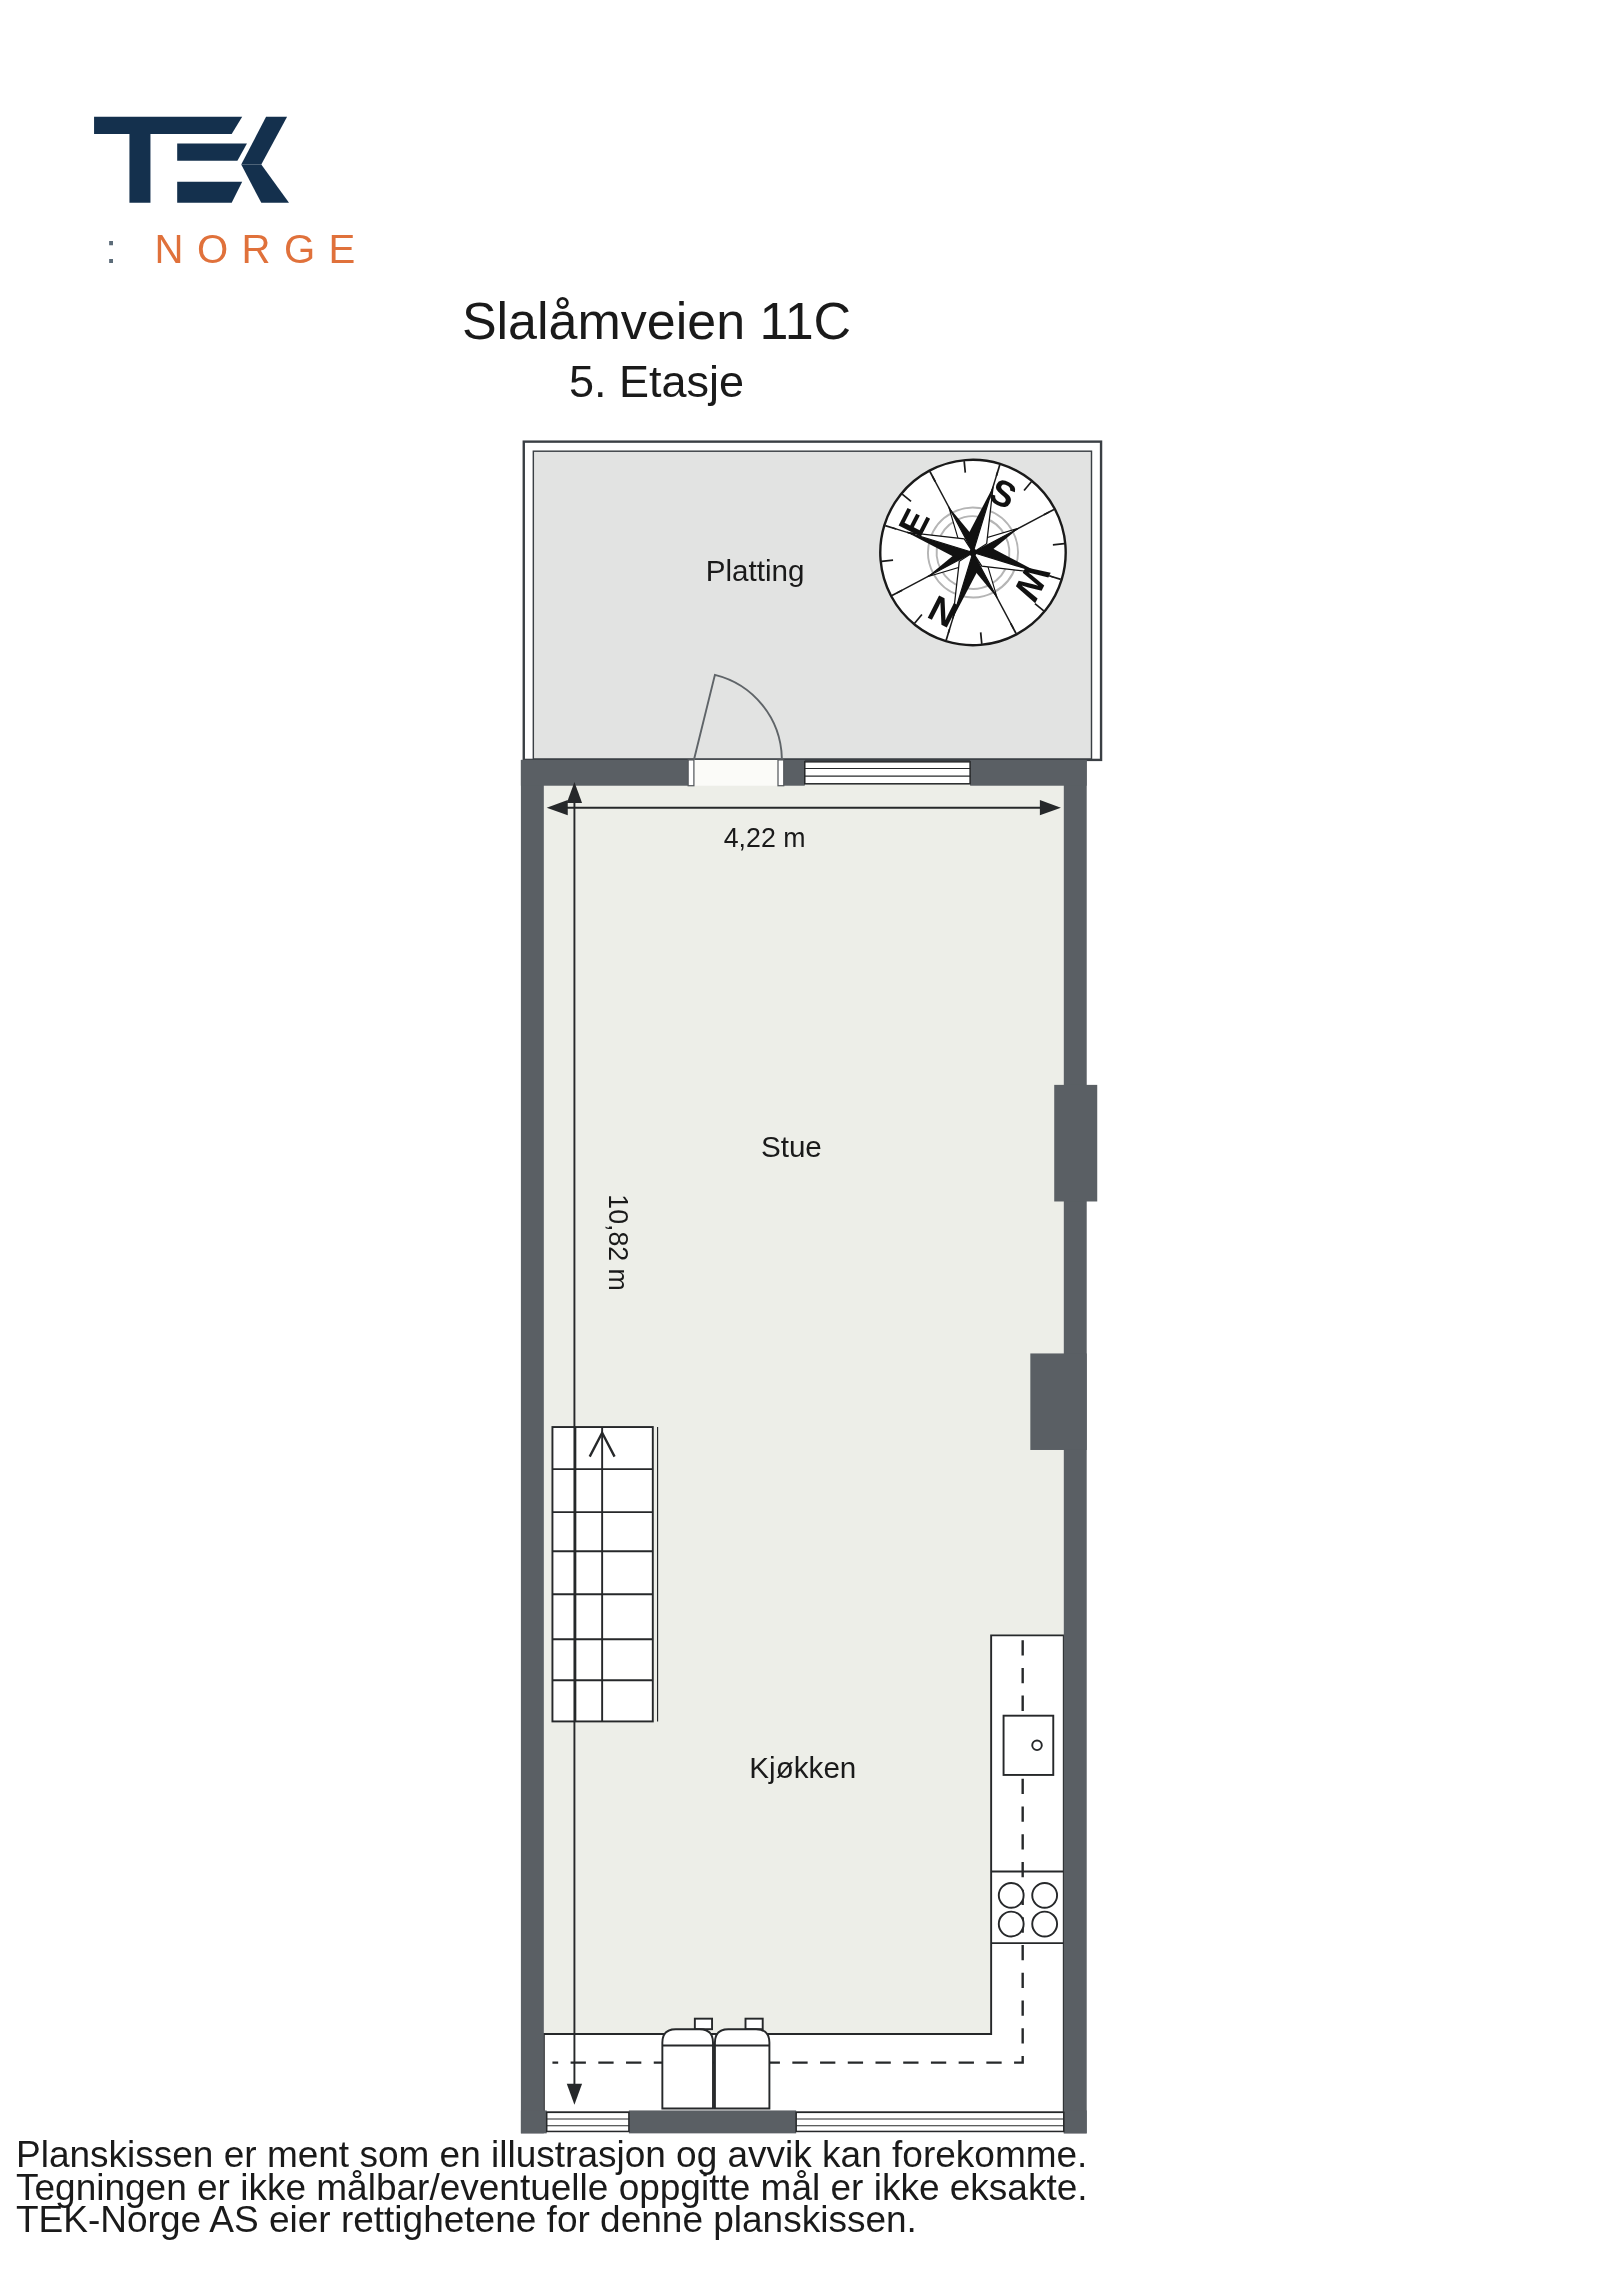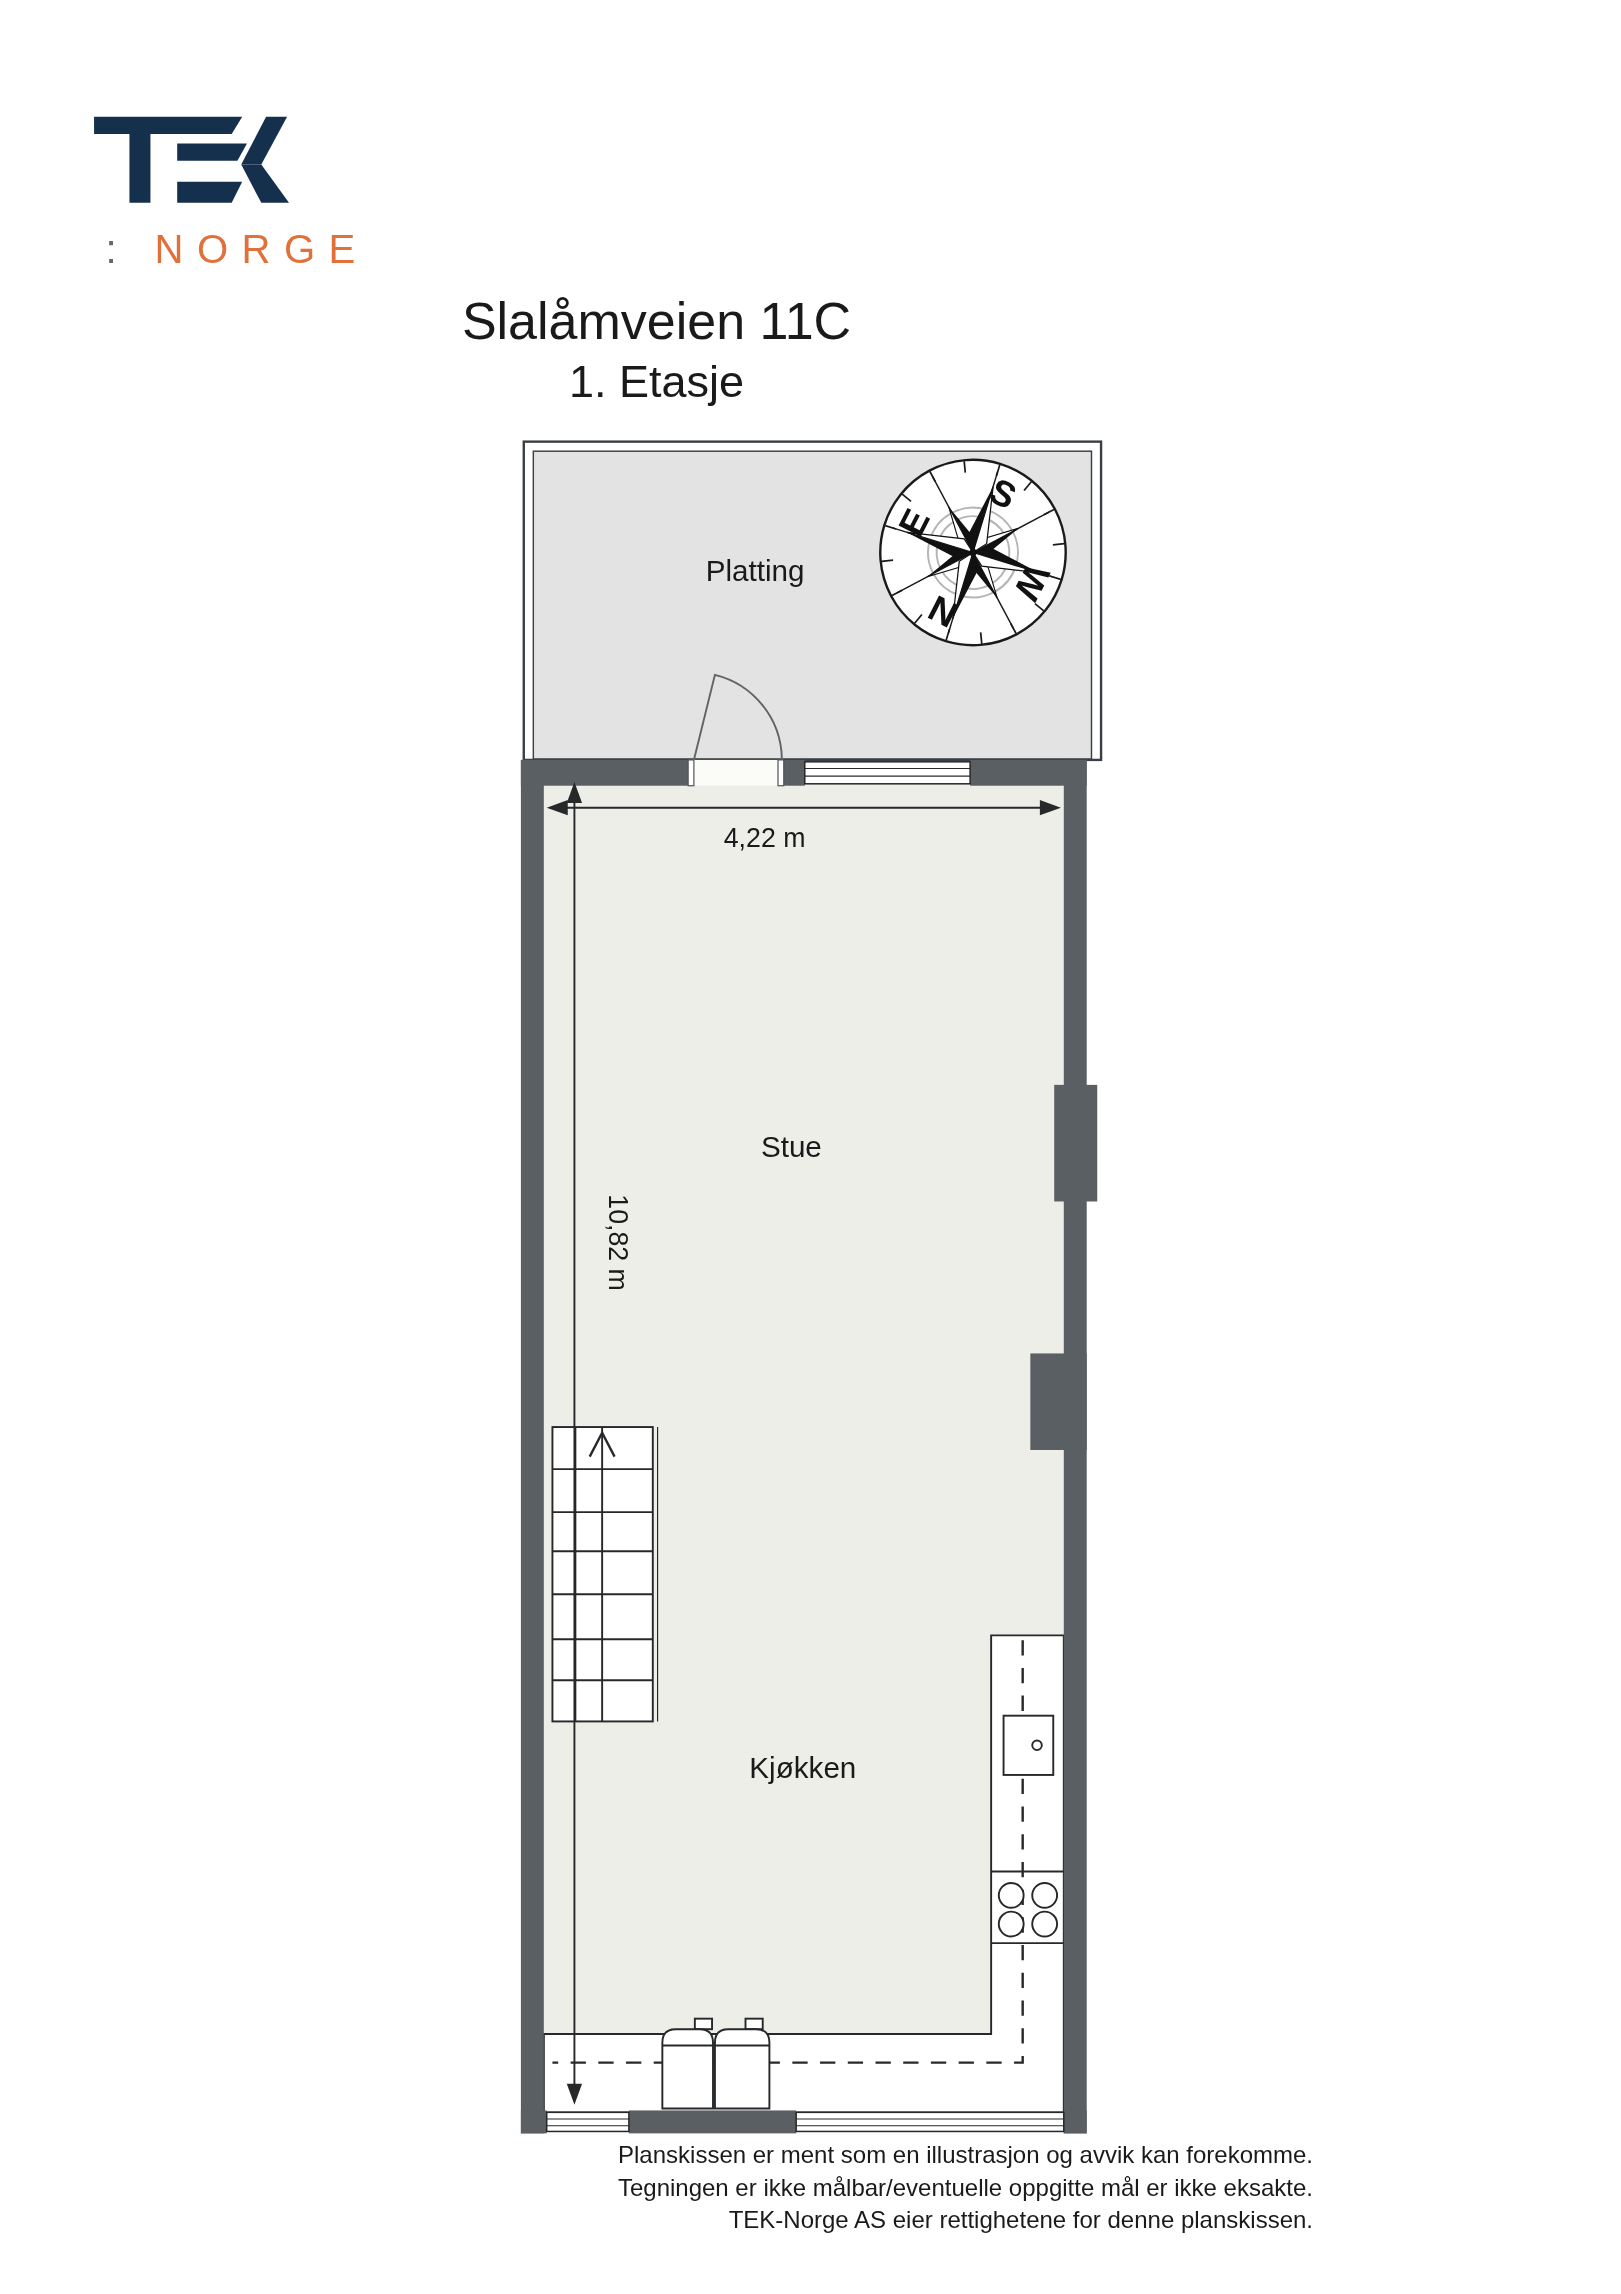--- a/index.html
+++ b/index.html
@@ -4,21 +4,21 @@
 <style>
   html,body{margin:0;padding:0;background:#ffffff;}
   #page{
     position:relative;width:1313px;height:2294px;background:#ffffff;overflow:hidden;
     font-family:"Liberation Sans", sans-serif;color:#1a1a1a;
   }
   #logo-svg{position:absolute;left:92px;top:113px;}
   #title{position:absolute;left:0;right:0;top:291px;text-align:center;font-size:52px;letter-spacing:0px;}
   #subtitle{position:absolute;left:0;right:0;top:356px;text-align:center;font-size:45px;}
   #plan-svg{position:absolute;left:0;top:0;}
-  #footer{position:absolute;left:16px;right:0;top:2139px;text-align:right;font-size:24px;line-height:32.5px;}
+  #footer{position:absolute;left:16px;right:0;top:2139px;text-align:left;font-size:37px;line-height:32.5px;}
   .room-label{font-size:31px;fill:#1a1a1a;text-anchor:middle;}
   .dim-label{font-size:28px;fill:#1a1a1a;text-anchor:middle;}
   .compass-letter{font-size:38px;font-weight:bold;fill:#111;text-anchor:middle;}
   text{font-family:"Liberation Sans", sans-serif;}
 </style>
 </head>
 <body>
 
 <div id="page">
 
@@ -31,21 +31,21 @@
       <polygon points="182,4 204,4 177,54 156,54"></polygon>
       <polygon points="156,54 177,54 206,94 177,94"></polygon>
     </g>
     <text x="14" y="157" font-size="42" letter-spacing="14" font-weight="400">
       <tspan fill="#5b6b78">:</tspan>
       <tspan fill="#e0713b">NORGE</tspan>
     </text>
   </svg>
 
   <div id="title">Slalåmveien 11C</div>
-  <div id="subtitle">1. Etasje</div>
+  <div id="subtitle">5. Etasje</div>
 
   <svg id="plan-svg" width="1621" height="2294" viewBox="0 0 1696 2400">
 
     <g>
       <rect x="548" y="462" width="604" height="333" fill="#ffffff" stroke="#3a3f44" stroke-width="2.5"></rect>
       <rect x="558" y="472" width="584" height="322" stroke="#3a3f44" stroke-width="1.5" fill="#e2e3e2"></rect>
     </g>
 
     <rect x="569" y="820" width="544" height="1390" fill="#edeee8"></rect>
 

